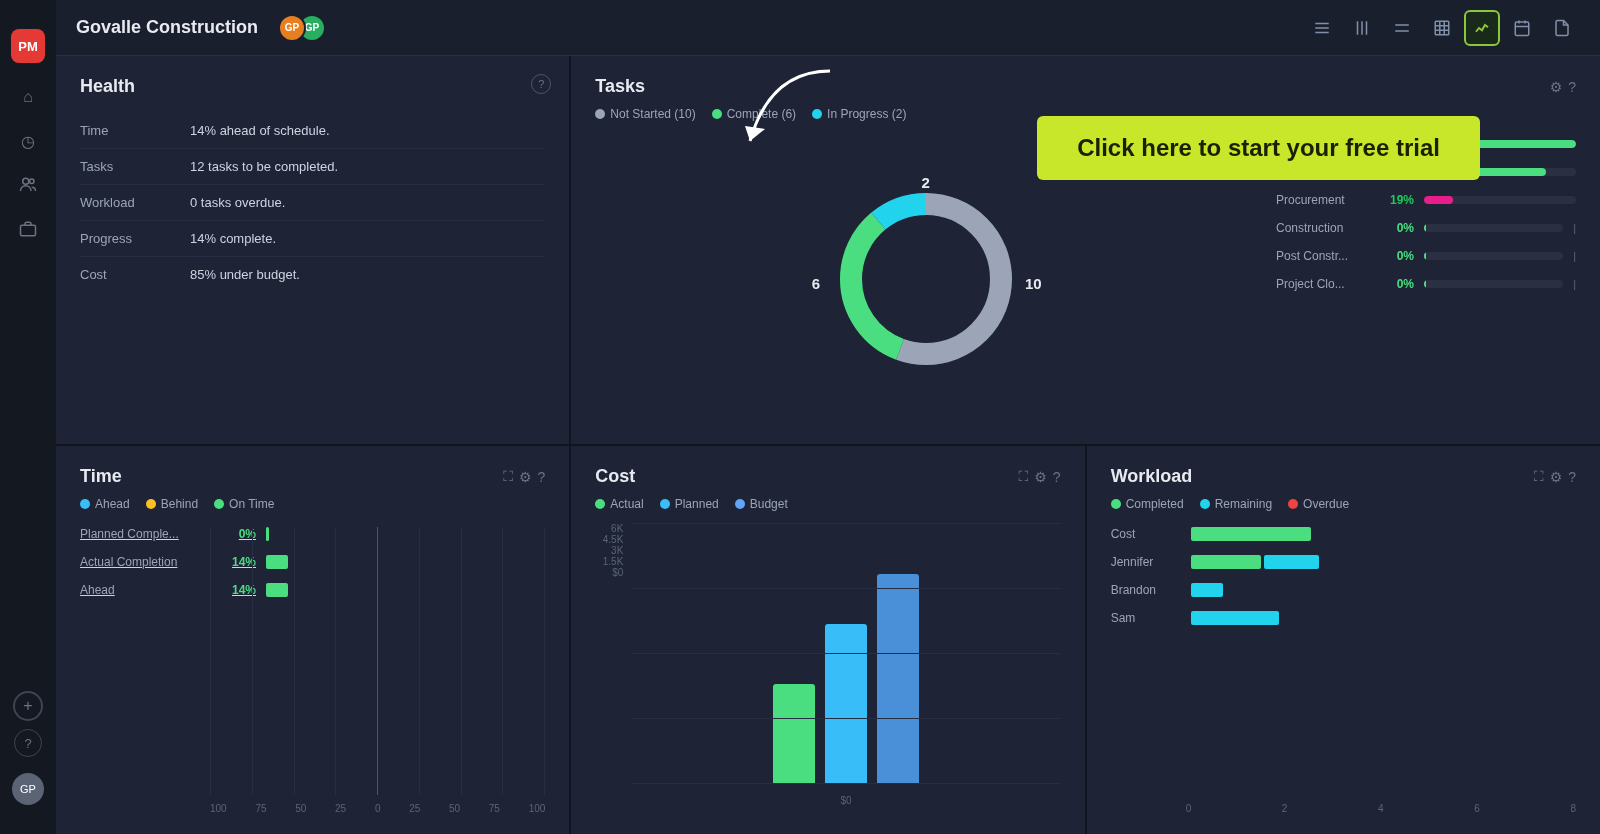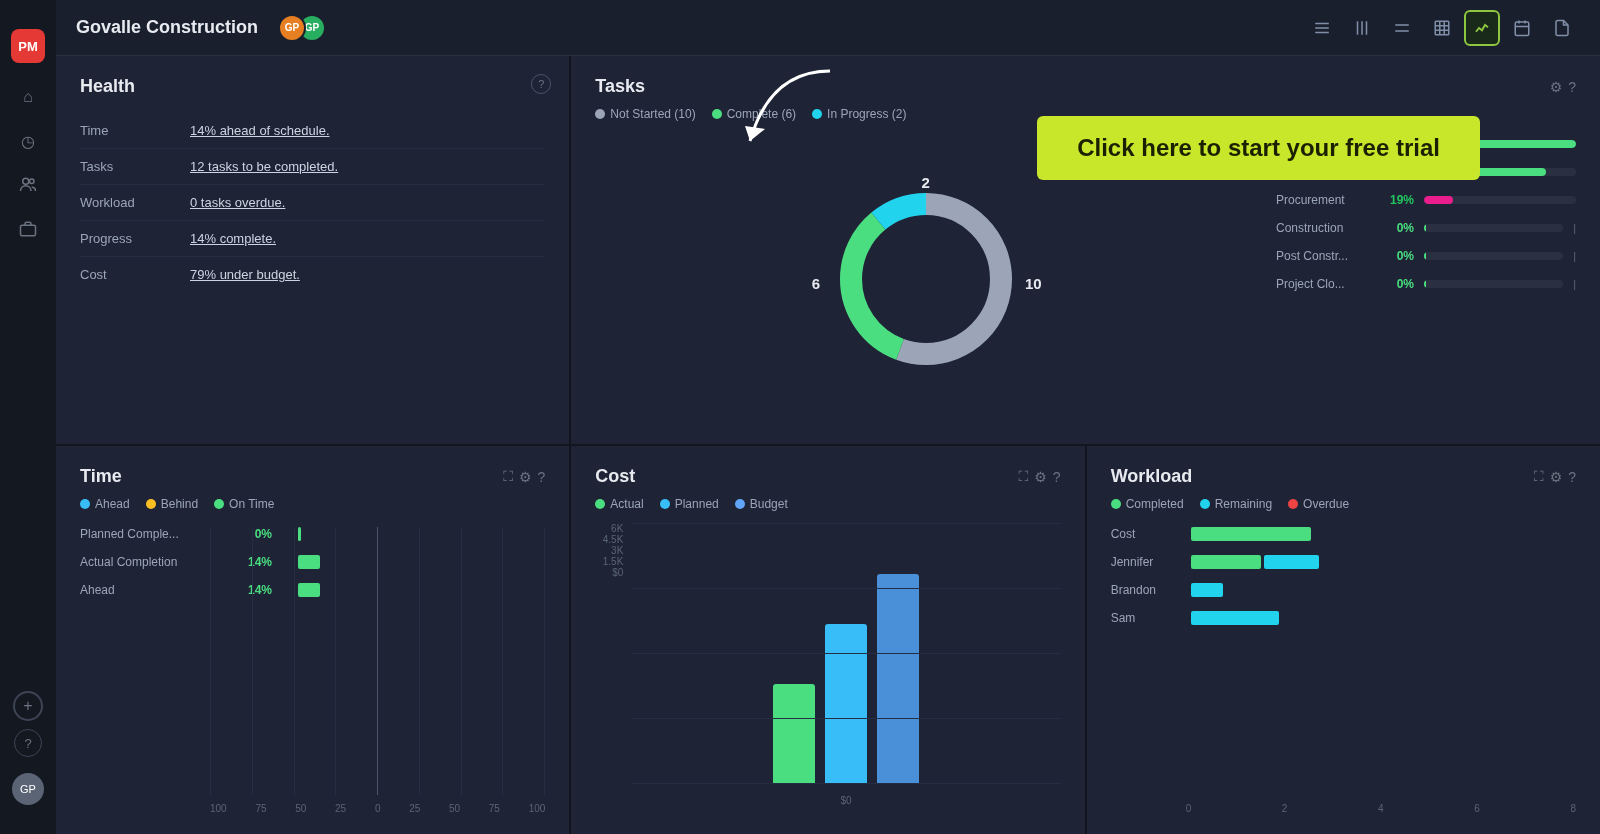--- a/index.html
+++ b/index.html
@@ -167,21 +167,20 @@
     }
     .health-row:last-child { border-bottom: none; }
     .health-label {
       width: 90px;
       color: #9ba5b7;
       font-size: 13px;
     }
     .health-value {
       color: #cdd3e0;
       font-size: 13px;
-      text-decoration: underline;
     }
     .tasks-right {
       width: 320px;
       padding-left: 20px;
     }
 
     .task-legend {
       display: flex;
       gap: 16px;
       margin-bottom: 12px;
@@ -247,21 +246,22 @@
     }
 
     
     .time-legend {
       display: flex; gap: 16px; margin-bottom: 16px;
     }
     .time-row {
       display: flex;
       align-items: center;
       margin-bottom: 14px;
-      gap: 26px;
+      gap: 10px;
+      text-decoration: underline;
     }
     .time-row-label {
       width: 130px;
       font-size: 12px;
       color: #9ba5b7;
       white-space: nowrap;
       overflow: hidden;
       text-overflow: ellipsis;
     }
     .time-row-pct {
@@ -447,21 +447,21 @@
         <div class="health-row">
           <span class="health-label">Workload</span>
           <span class="health-value">0 tasks overdue.</span>
         </div>
         <div class="health-row">
           <span class="health-label">Progress</span>
           <span class="health-value">14% complete.</span>
         </div>
         <div class="health-row">
           <span class="health-label">Cost</span>
-          <span class="health-value">79% under budget.</span>
+          <span class="health-value">85% under budget.</span>
         </div>
       </div>
     </div>
 
     <div class="panel" style="grid-column:2/4;grid-row:1;display:flex;flex-direction:column;">
       <div style="display:flex;align-items:center;margin-bottom:10px;">
         <div class="panel-title" style="margin-bottom:0;margin-right:auto;">Tasks</div>
         <div class="panel-actions" style="position:static;">
           <span class="panel-action-icon">⚙</span>
           <span class="panel-action-icon">?</span>

